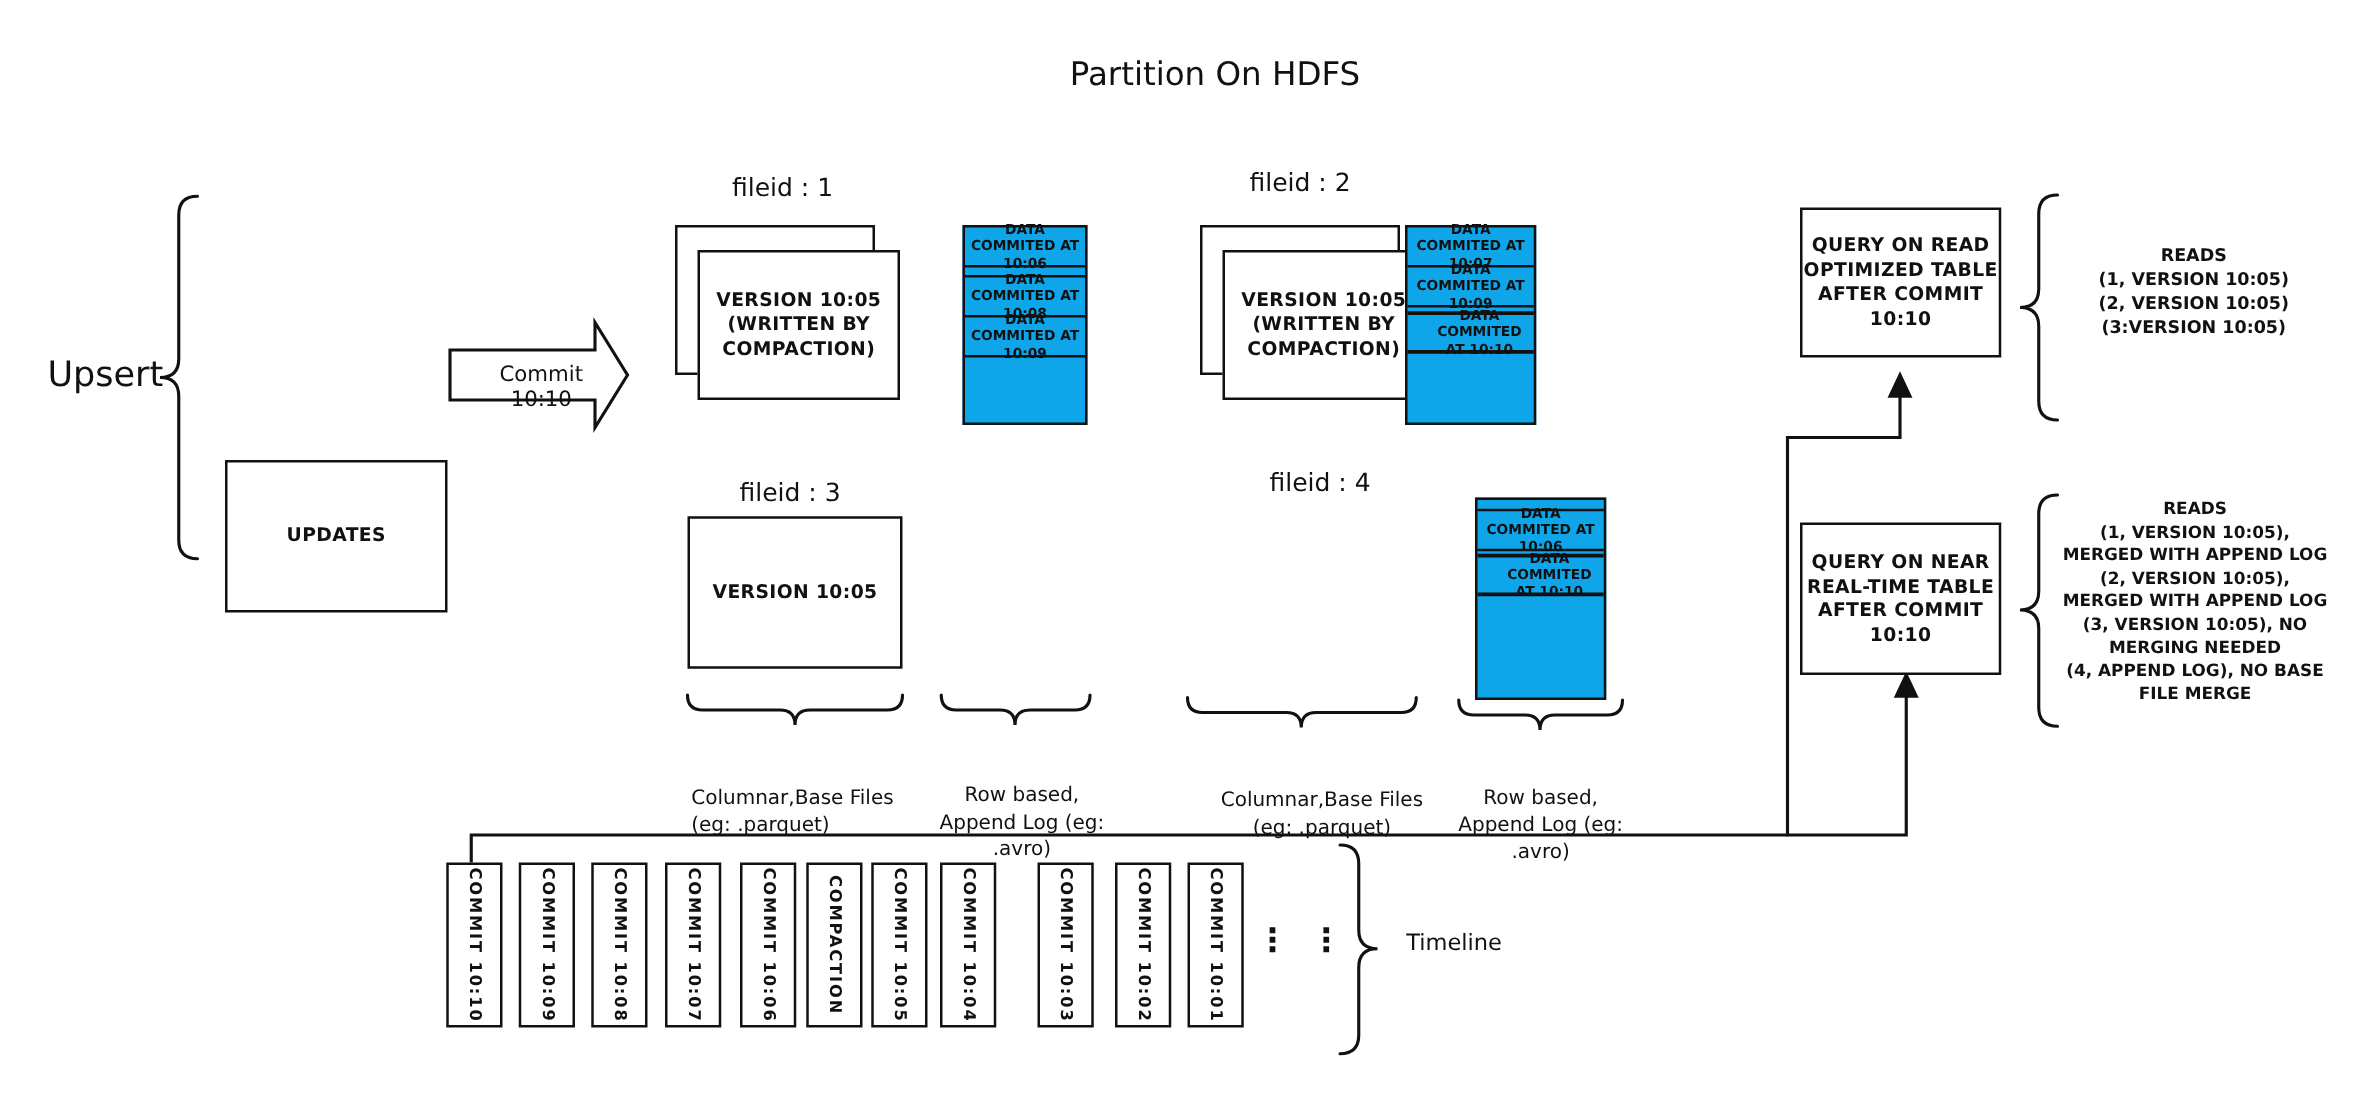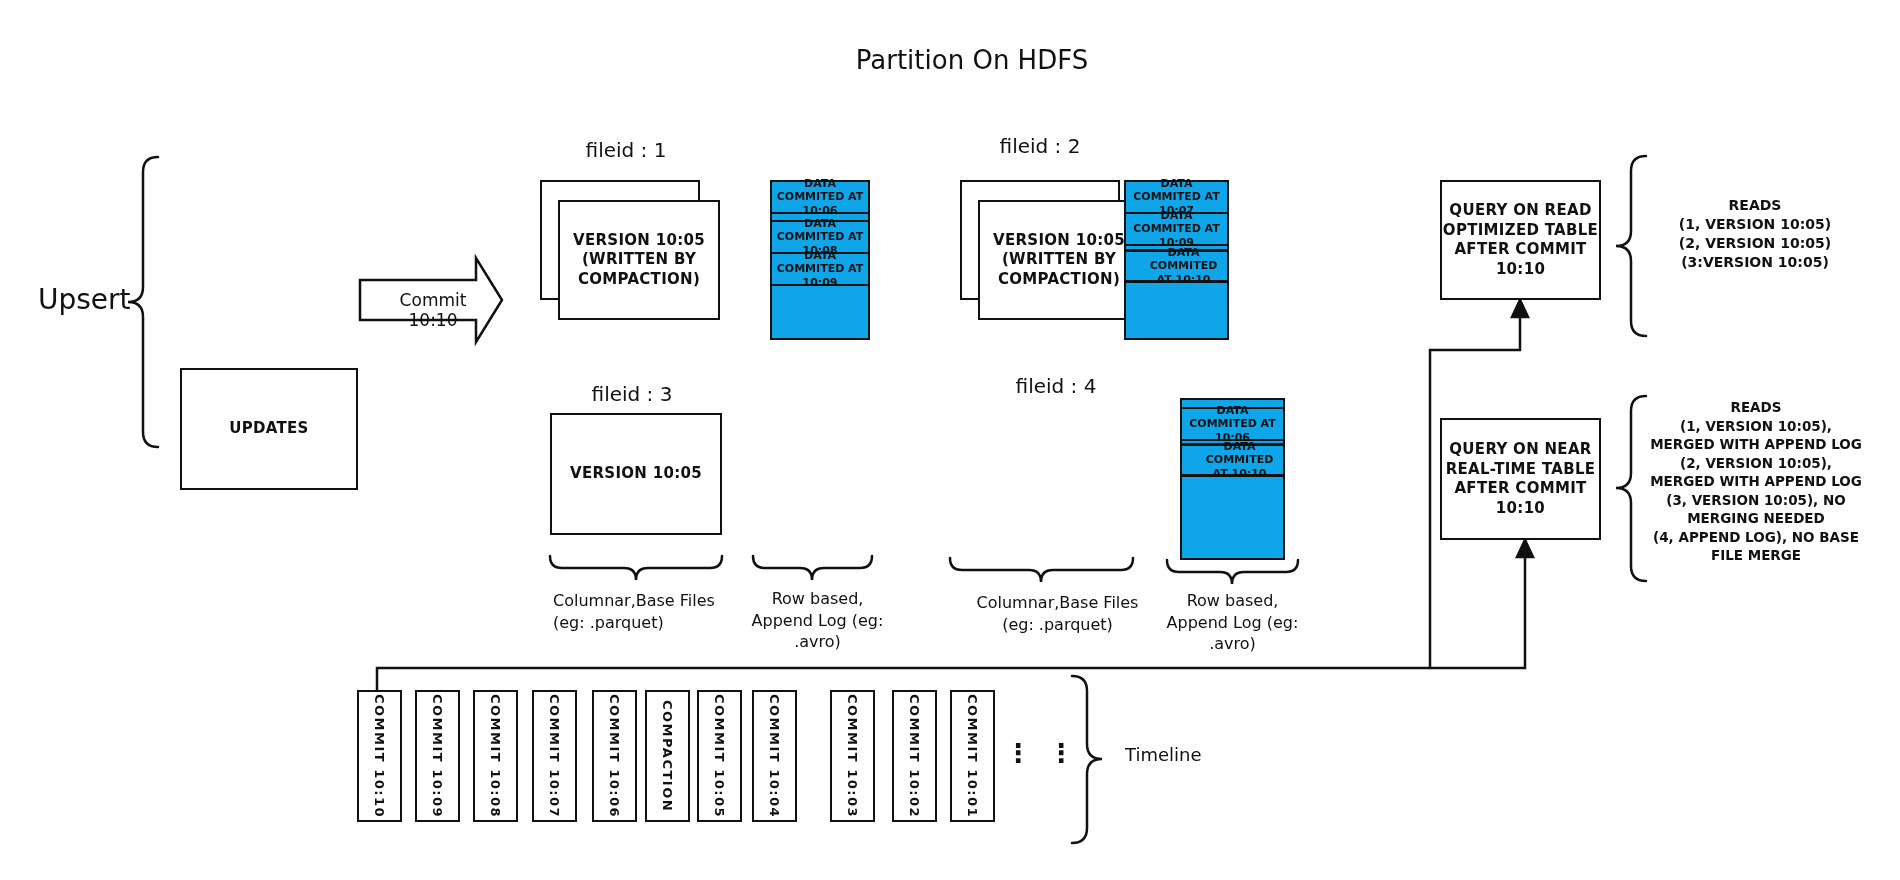--- a/index.html
+++ b/index.html
@@ -8,21 +8,21 @@
   svg.overlay{position:absolute;left:0;top:0;width:1900px;height:880px;}
   .abs{position:absolute;}
   .box{position:absolute;background:#fff;border:2.5px solid #111;display:flex;
        align-items:center;justify-content:center;text-align:center;
        font-weight:bold;font-size:15px;line-height:1.3;white-space:pre-line;
        letter-spacing:.3px;box-sizing:border-box;}
   .ghost{position:absolute;background:#fff;border:2.5px solid #111;box-sizing:border-box;}
   .title{font-size:26px;text-align:center;}
   .hand{font-size:20px;text-align:center;}
   .biglabel{font-size:28px;}
-  .grouplabel{font-size:16px;line-height:1.35;white-space:pre-line;}
+  .grouplabel{font-size:16px;line-height:1.35;white-space:pre-line;margin-top:37px;}
   .center{text-align:center;}
   .reads{font-weight:bold;text-align:center;white-space:pre-line;}
   .log{position:absolute;background:#0ea5e9;border:2.5px solid #111;box-sizing:border-box;
        display:flex;flex-direction:column;justify-content:flex-end;}
   .log-cell{box-sizing:border-box;height:32px;border-bottom:2.5px solid #111;
             display:flex;align-items:center;justify-content:center;text-align:center;
             font-weight:bold;font-size:11px;line-height:1.2;padding:1px 2px;}
   .log-strip{box-sizing:border-box;border-bottom:2.5px solid #111;}
   .log-wgap{box-sizing:border-box;}
   .log-cell.thick{border-top:3px solid #111;border-bottom:3px solid #111;height:34px;padding-left:16px;}
@@ -116,21 +116,21 @@
 (eg: .parquet)</div>
   <div class="abs grouplabel center" style="left:745px;top:588px;width:145px;">Row based,
 Append Log  (eg:
 .avro)</div>
   <div class="abs grouplabel center" style="left:975px;top:592px;width:165px;">Columnar,Base Files
 (eg: .parquet)</div>
   <div class="abs grouplabel center" style="left:1165px;top:590px;width:135px;">Row based,
 Append Log  (eg:
 .avro)</div>
 
-  <div class="box" style="left:1440px;top:180px;width:161px;height:120px;">QUERY ON READ
+  <div class="box" style="left:1440px;top:166px;width:161px;height:120px;">QUERY ON READ
 OPTIMIZED TABLE
 AFTER COMMIT
 10:10</div>
   <div class="abs reads" style="left:1650px;top:196px;width:210px;font-size:14px;line-height:19px;">READS
 (1, VERSION 10:05)
 (2, VERSION 10:05)
 (3:VERSION 10:05)</div>
 
   <div class="box" style="left:1440px;top:418px;width:161px;height:122px;">QUERY ON NEAR
 REAL-TIME TABLE

